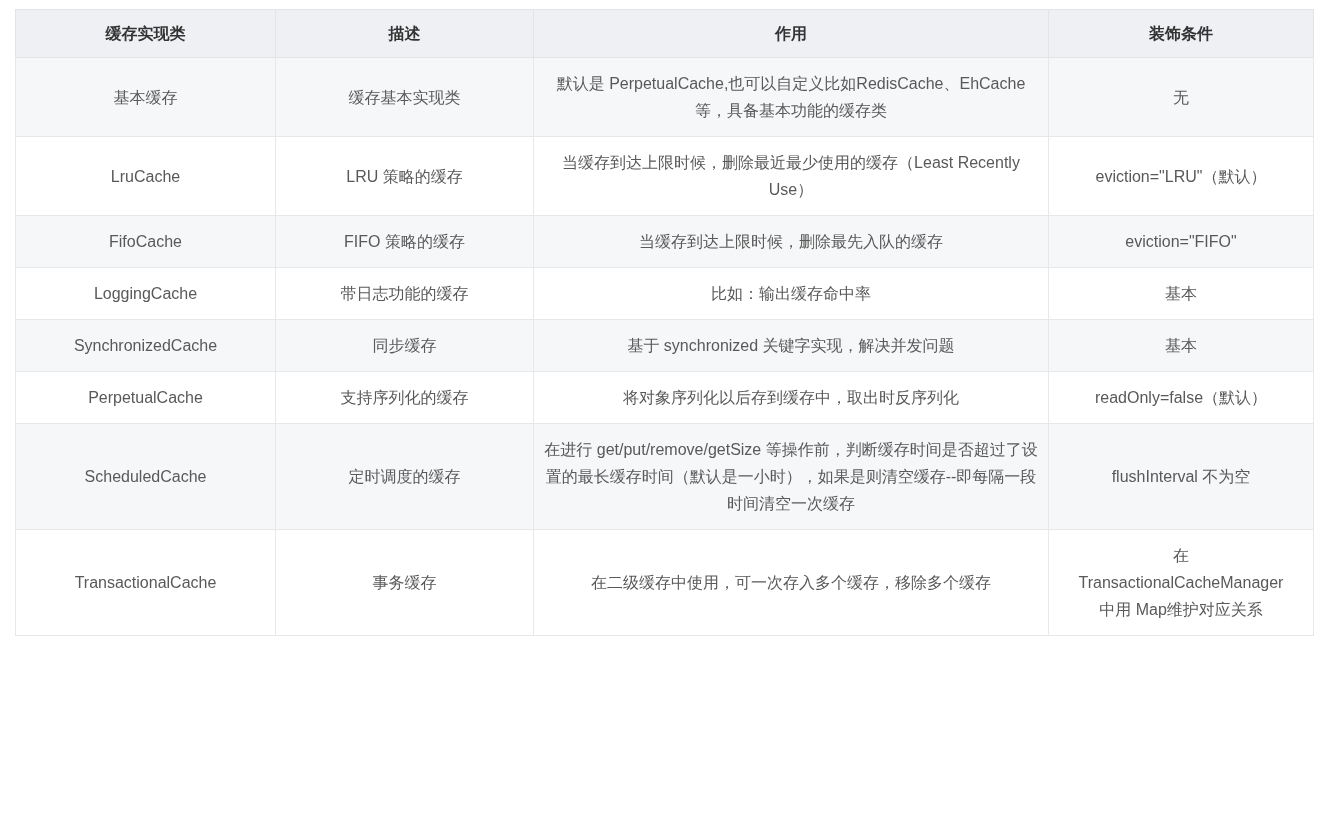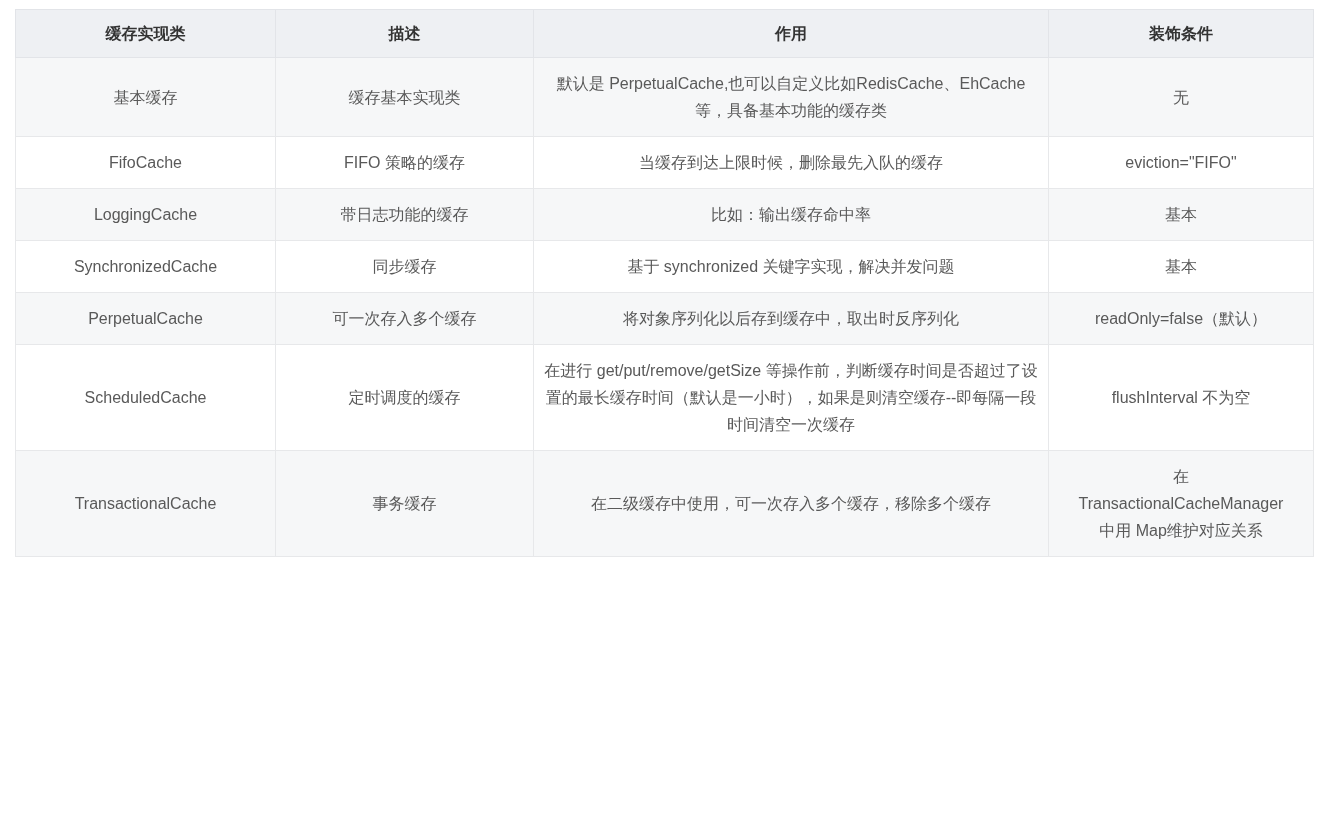--- a/index.html
+++ b/index.html
@@ -73,40 +73,46 @@
       </tr>
     </thead>
     <tbody id="table-body">
         <tr>
           <td>基本缓存</td>
           <td>缓存基本实现类</td>
           <td>默认是 PerpetualCache,也可以自定义比如RedisCache、EhCache 等，具备基本功能的缓存类</td>
           <td>无</td>
         </tr>
         <tr>
+          <td>LruCache</td>
+          <td>LRU 策略的缓存</td>
+          <td>当缓存到达上限时候，删除最近最少使用的缓存（Least Recently Use）</td>
+          <td>eviction="LRU"（默认）</td>
+        </tr>
+        <tr>
           <td>FifoCache</td>
           <td>FIFO 策略的缓存</td>
           <td>当缓存到达上限时候，删除最先入队的缓存</td>
           <td>eviction="FIFO"</td>
         </tr>
         <tr>
           <td>LoggingCache</td>
           <td>带日志功能的缓存</td>
           <td>比如：输出缓存命中率</td>
           <td>基本</td>
         </tr>
         <tr>
           <td>SynchronizedCache</td>
           <td>同步缓存</td>
           <td>基于 synchronized 关键字实现，解决并发问题</td>
           <td>基本</td>
         </tr>
         <tr>
           <td>PerpetualCache</td>
-          <td>可一次存入多个缓存</td>
+          <td>支持序列化的缓存</td>
           <td>将对象序列化以后存到缓存中，取出时反序列化</td>
           <td>readOnly=false（默认）</td>
         </tr>
         <tr>
           <td>ScheduledCache</td>
           <td>定时调度的缓存</td>
           <td>在进行 get/put/remove/getSize 等操作前，判断缓存时间是否超过了设置的最长缓存时间（默认是一小时），如果是则清空缓存--即每隔一段时间清空一次缓存</td>
           <td>flushInterval 不为空</td>
         </tr>
         <tr>

